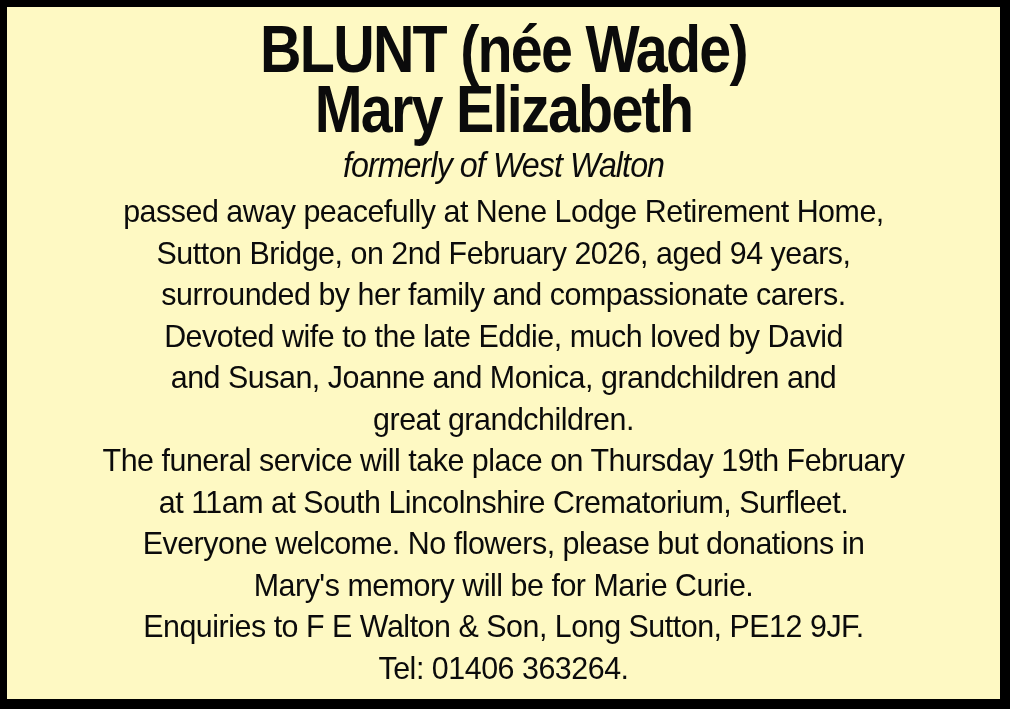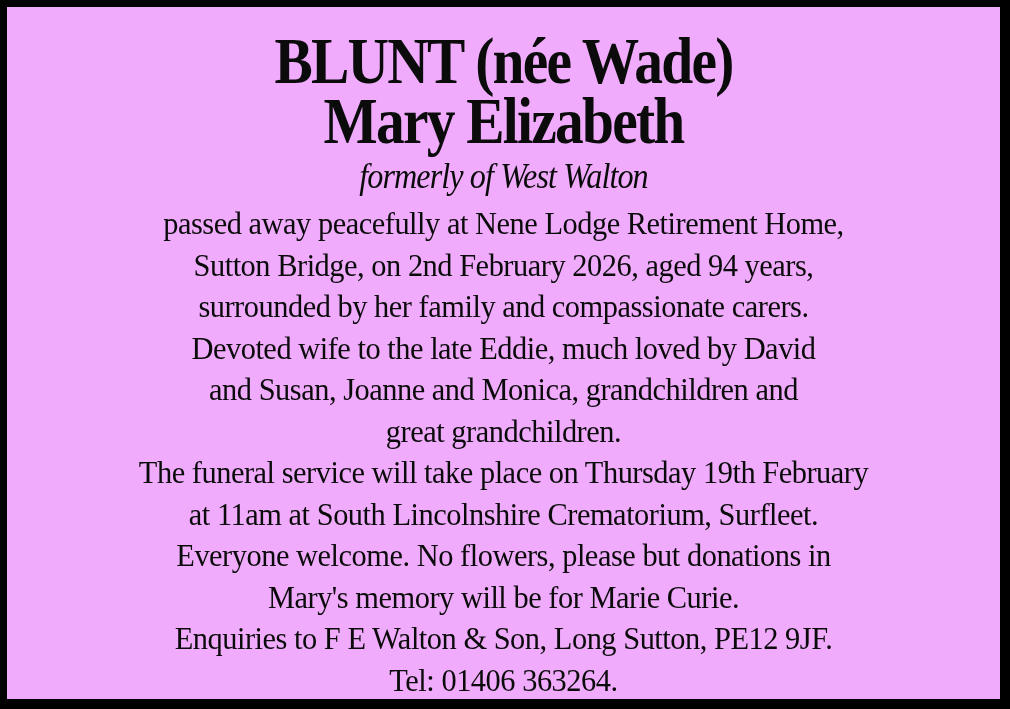--- a/index.html
+++ b/index.html
@@ -5,28 +5,28 @@
   html, body {
     margin: 0;
     padding: 0;
     background: #e8e8e8;
   }
   .notice {
     box-sizing: border-box;
     width: 1010px;
     height: 709px;
     margin: 0;
-    background: #f0abfc;
+    background: #fef9c3;
     border-style: solid;
     border-color: #000000;
     border-width: 7px 10px 10px 7px;
-    padding-top: 24px;
+    padding-top: 12px;
     text-align: center;
     overflow: hidden;
-    font-family: Liberation Serif, serif;
+    font-family: Liberation Sans, sans-serif;
     color: #0b0b0b;
   }
   .name-line {
     margin: 0;
     font-size: 66px;
     font-weight: 700;
     line-height: 60px;
     letter-spacing: -2px;
     transform: scaleX(0.87);
     transform-origin: 50% 50%;

